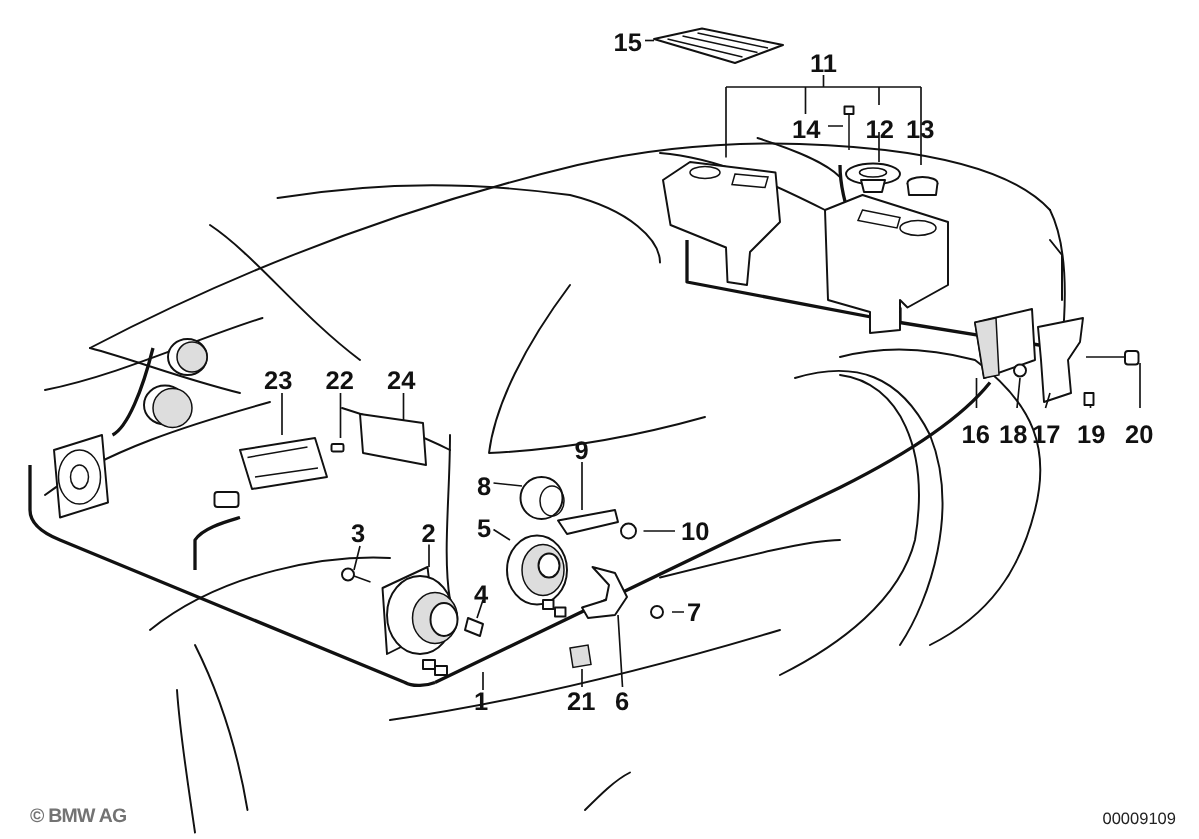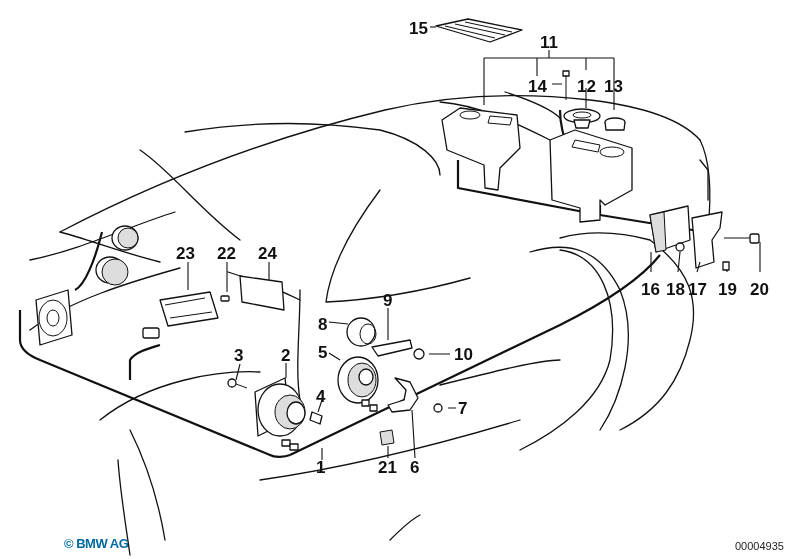--- a/index.html
+++ b/index.html
@@ -5,21 +5,21 @@
   html, body { margin: 0; padding: 0; background: #ffffff; }
   body { width: 799px; height: 559px; position: relative; overflow: hidden; font-family: "Liberation Sans", sans-serif; }
   #diagram { position: absolute; left: 0; top: 0; width: 799px; height: 559px; }
   .ln { fill: none; stroke: #111; stroke-width: 1.3; stroke-linecap: round; stroke-linejoin: round; }
   .thin { fill: none; stroke: #111; stroke-width: 1; }
   .wire { fill: none; stroke: #111; stroke-width: 2.2; stroke-linejoin: round; }
   .part { fill: #fff; stroke: #111; stroke-width: 1.3; stroke-linejoin: round; }
   .shade { fill: #ddd; stroke: #111; stroke-width: 1; }
   .lead { stroke: #111; stroke-width: 1.1; fill: none; }
   .callout { font-family: "Liberation Sans", sans-serif; font-weight: bold; font-size: 17px; fill: #111; }
-  .copyright { position: absolute; left: 20px; top: 536px; font-family: "Liberation Sans", sans-serif; font-size: 13px; font-weight: bold; color: #0369a1; letter-spacing: -0.5px; margin-left: 44px; }
+  .copyright { position: absolute; left: 20px; top: 536px; font-family: "Liberation Sans", sans-serif; font-size: 13px; font-weight: bold; color: #737373; letter-spacing: -0.5px; }
   .docid { position: absolute; left: 735px; top: 540px; font-family: "Liberation Sans", sans-serif; font-size: 11px; color: #222; }
 </style>
 </head>
 <body>
 
 <svg id="diagram" viewBox="0 0 799 559" xmlns="http://www.w3.org/2000/svg">
 
   <g>
 
     <path class="ln" d="M60,232 C150,185 260,140 385,110 C450,95 520,92 590,100 C640,106 680,118 700,140"></path>
@@ -204,13 +204,13 @@
     <text class="callout" x="718" y="295">19</text>
     <text class="callout" x="750" y="295">20</text>
     <text class="callout" x="378" y="473">21</text>
     <text class="callout" x="217" y="259">22</text>
     <text class="callout" x="176" y="259">23</text>
     <text class="callout" x="258" y="259">24</text>
   </g>
 </svg>
 
 <div class="copyright">© BMW AG</div>
-<div class="docid">00004935</div>
+<div class="docid">00009109</div>
 
 </body></html>

